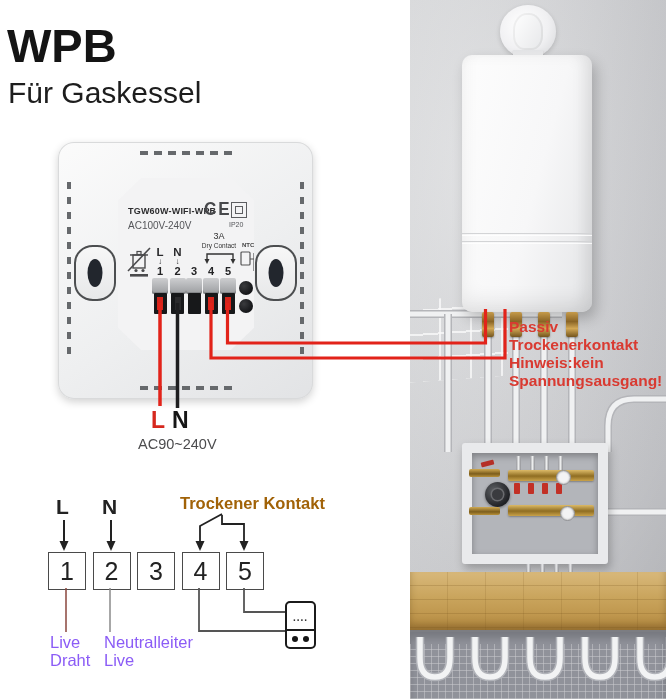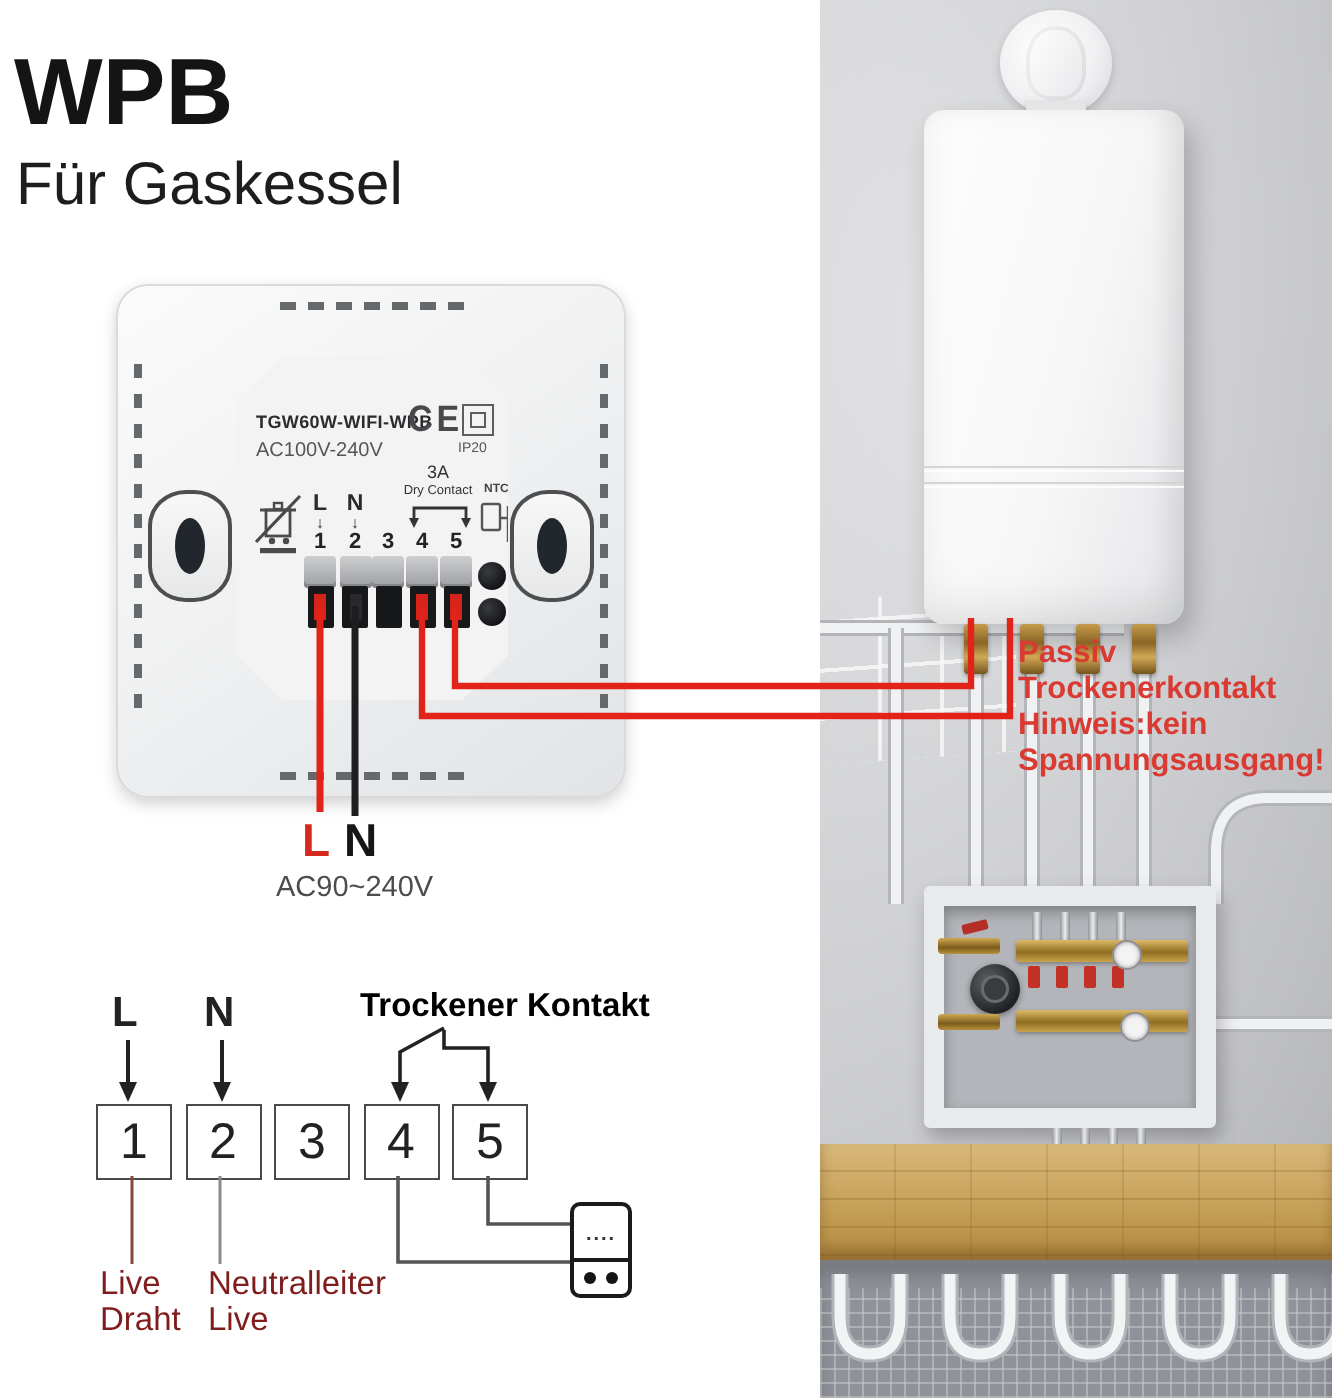--- a/index.html
+++ b/index.html
@@ -45,24 +45,24 @@
   .btnr{left:121px;width:14px;height:14px;border-radius:50%;background:radial-gradient(circle at 35% 35%,#3a3b3e,#141518 70%);}
 
   
   .lblL{left:151px;top:407px;font-size:23px;font-weight:800;color:#d6281e;}
   .lblN{left:172px;top:407px;font-size:23px;font-weight:800;color:#161616;}
   .range{left:138px;top:436px;font-size:14.5px;color:#4c4c4e;}
 
   
   .dL{left:56px;top:495px;font-size:21px;font-weight:600;color:#222;}
   .dN{left:102px;top:495px;font-size:21px;font-weight:600;color:#222;}
-  .tk{left:180px;top:494px;font-size:16.5px;font-weight:700;color:#000000;}
+  .tk{left:180px;top:494px;font-size:16.5px;font-weight:700;color:#a16207;}
   .dbox{top:552px;width:36px;height:36px;border:1.5px solid #4a4a4a;background:#fff;
         display:flex;align-items:center;justify-content:center;font-size:25px;color:#222;}
-  .wlabel{top:633px;font-size:16.5px;color:#7f1d1d;line-height:1.12;}
+  .wlabel{top:633px;font-size:16.5px;color:#8b5cf6;line-height:1.12;}
   .miniboiler{left:285px;top:601px;width:27px;height:44px;border:2.5px solid #1b1b1b;border-radius:5px;background:#fff;}
   .mb-dots{position:absolute;left:0;right:0;top:9px;text-align:center;font-size:10px;font-weight:700;
            letter-spacing:1px;color:#333;}
   .mb-knobs{position:absolute;left:0;right:0;bottom:0;height:16px;border-top:2px solid #1b1b1b;
             display:flex;align-items:center;justify-content:space-around;padding:0 3px;}
   .knob{width:6px;height:6px;border-radius:50%;background:#151515;}
 
   
   .photo{left:410px;top:0;width:256px;height:699px;overflow:hidden;
          background:linear-gradient(100deg,#dadbdd 0%,#d0d1d4 50%,#c6c7cb 100%);}

